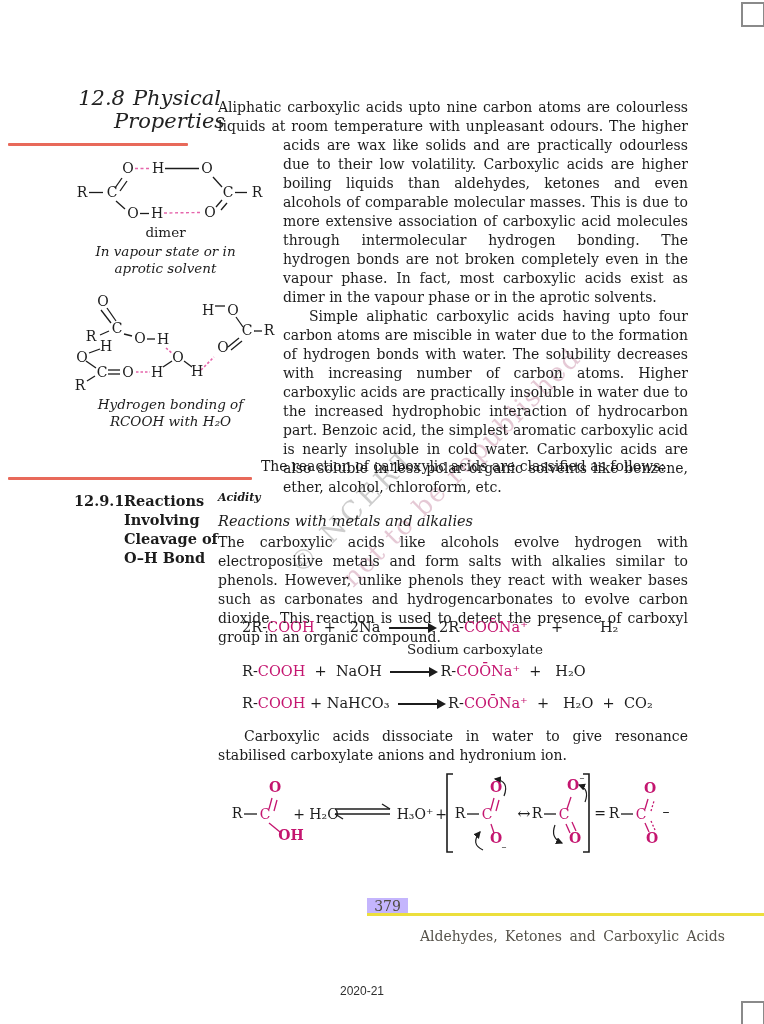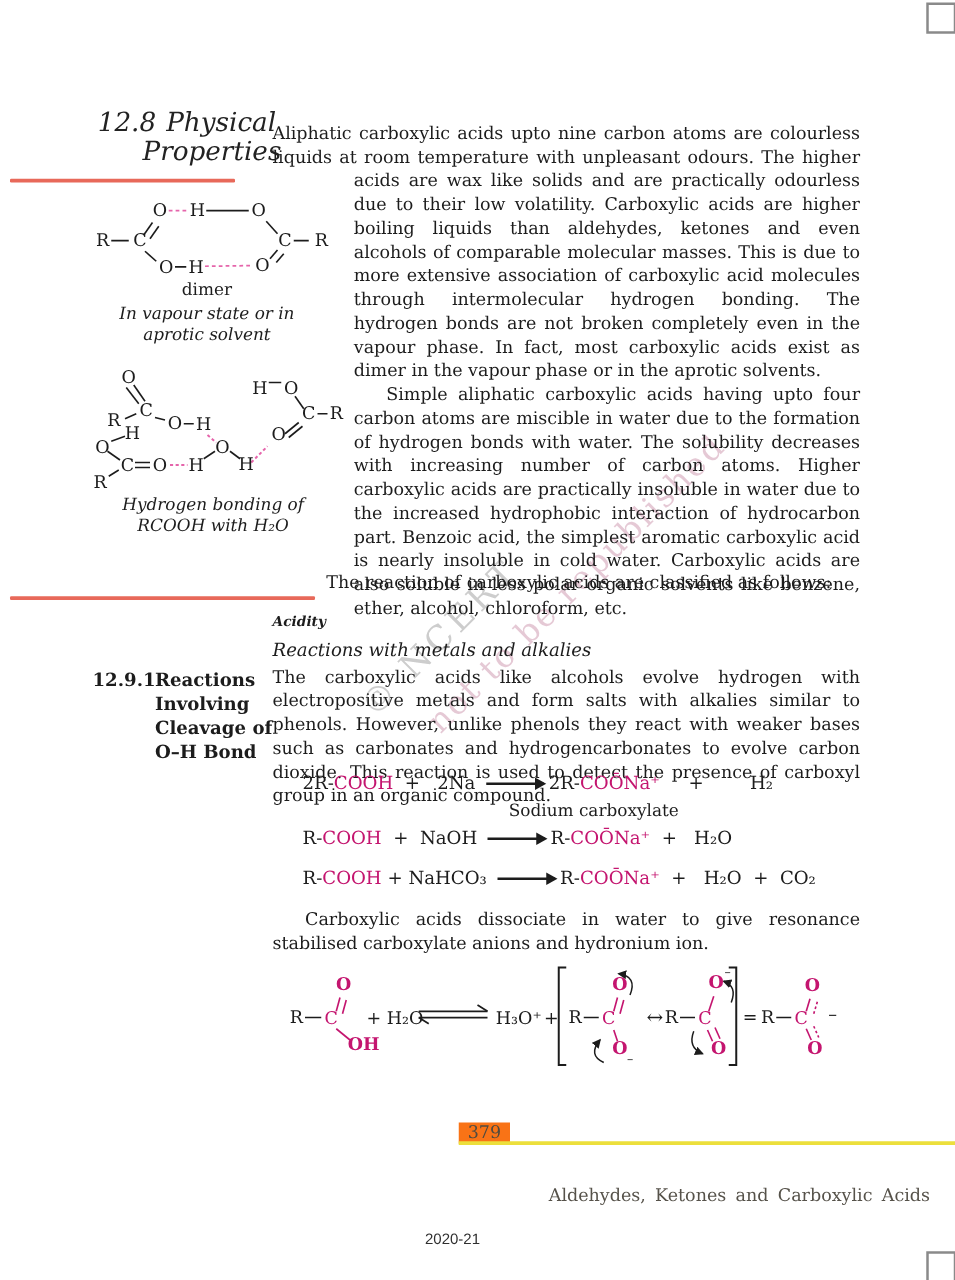--- a/index.html
+++ b/index.html
@@ -47,23 +47,23 @@
   .eq{position:absolute;font-size:14.5px;white-space:pre;}
   .eq .mag{color:#c4156f;text-align:center;}
   .rxnarrow{display:inline-block;width:46px;height:2px;background:#1c1c1c;
             position:relative;vertical-align:3px;margin:0 4px;}
   .rxnarrow::after{content:'';position:absolute;right:-2px;top:-4px;width:0;height:0;
             border-left:9px solid #1c1c1c;border-top:5px solid transparent;border-bottom:5px solid transparent;}
   .eq-label{position:absolute;font-size:13.5px;}
 
   
   .pagenum-box{position:absolute;left:367px;top:898px;width:41px;height:17px;
-               background:#f97316;text-align:center;font-size:14px;line-height:17px;color:#4f4b41;}
+               background:#c4b5fd;text-align:center;font-size:14px;line-height:17px;color:#4f4b41;}
   .footer-line{position:absolute;left:367px;top:913px;width:397px;height:3px;background:#ecdf3c;}
-  .footer-title{position:absolute;left:420px;top:949px;font-size:14px;color:#56524a;word-spacing:3px;margin-left:19px;}
+  .footer-title{position:absolute;left:420px;top:928px;font-size:14px;color:#56524a;word-spacing:3px;}
   .year{position:absolute;left:0;top:984px;width:724px;text-align:center;
         font-family:"Liberation Sans",sans-serif;font-size:12px;color:#2f2f2f;}
 </style>
 </head>
 <body>
 
 <div id="page">
 
   <div class="regmark" style="left:741px;top:2px;width:20px;height:21px;"></div>
   <div class="regmark" style="left:741px;top:1001px;width:20px;height:21px;"></div>
@@ -164,21 +164,21 @@
 
   <div class="body-col">
     <div class="fig-spacer"></div>
     <p class="bodytext">Aliphatic carboxylic acids upto nine carbon atoms are colourless liquids at room temperature with unpleasant odours. The higher acids are wax like solids and are practically odourless due to their low volatility. Carboxylic acids are higher boiling liquids than aldehydes, ketones and even alcohols of comparable molecular masses. This is due to more extensive association of carboxylic acid molecules through intermolecular hydrogen bonding. The hydrogen bonds are not broken completely even in the vapour phase. In fact, most carboxylic acids exist as dimer in the vapour phase or in the aprotic solvents.</p>
     <p class="bodytext indent1">Simple aliphatic carboxylic acids having upto four carbon atoms are miscible in water due to the formation of hydrogen bonds with water. The solubility decreases with increasing number of carbon atoms. Higher carboxylic acids are practically insoluble in water due to the increased hydrophobic interaction of hydrocarbon part. Benzoic acid, the simplest aromatic carboxylic acid is nearly insoluble in cold water. Carboxylic acids are also soluble in less polar organic solvents like benzene, ether, alcohol, chloroform, etc.</p>
   </div>
 
   <div class="rule" style="left:8px;top:477px;width:244px;"></div>
   <div class="abs" style="left:261px;top:458px;font-size:14px;">The reaction of carboxylic acids are classified as follows:</div>
 
-  <div class="abs margin-head" style="left:74px;top:491px;margin-top:44px;">
+  <div class="abs margin-head" style="left:74px;top:491px;">
     <div class="mh-row">
       <span class="mh-num">12.9.1</span>
       <span>Reactions</span>
     </div>
     <div style="margin-left:50px;">Involving</div>
     <div style="margin-left:50px;">Cleavage of</div>
     <div style="margin-left:50px;">O–H Bond</div>
   </div>
 
   <div class="abs subhead-bi" style="left:218px;top:491px;">Acidity</div>

